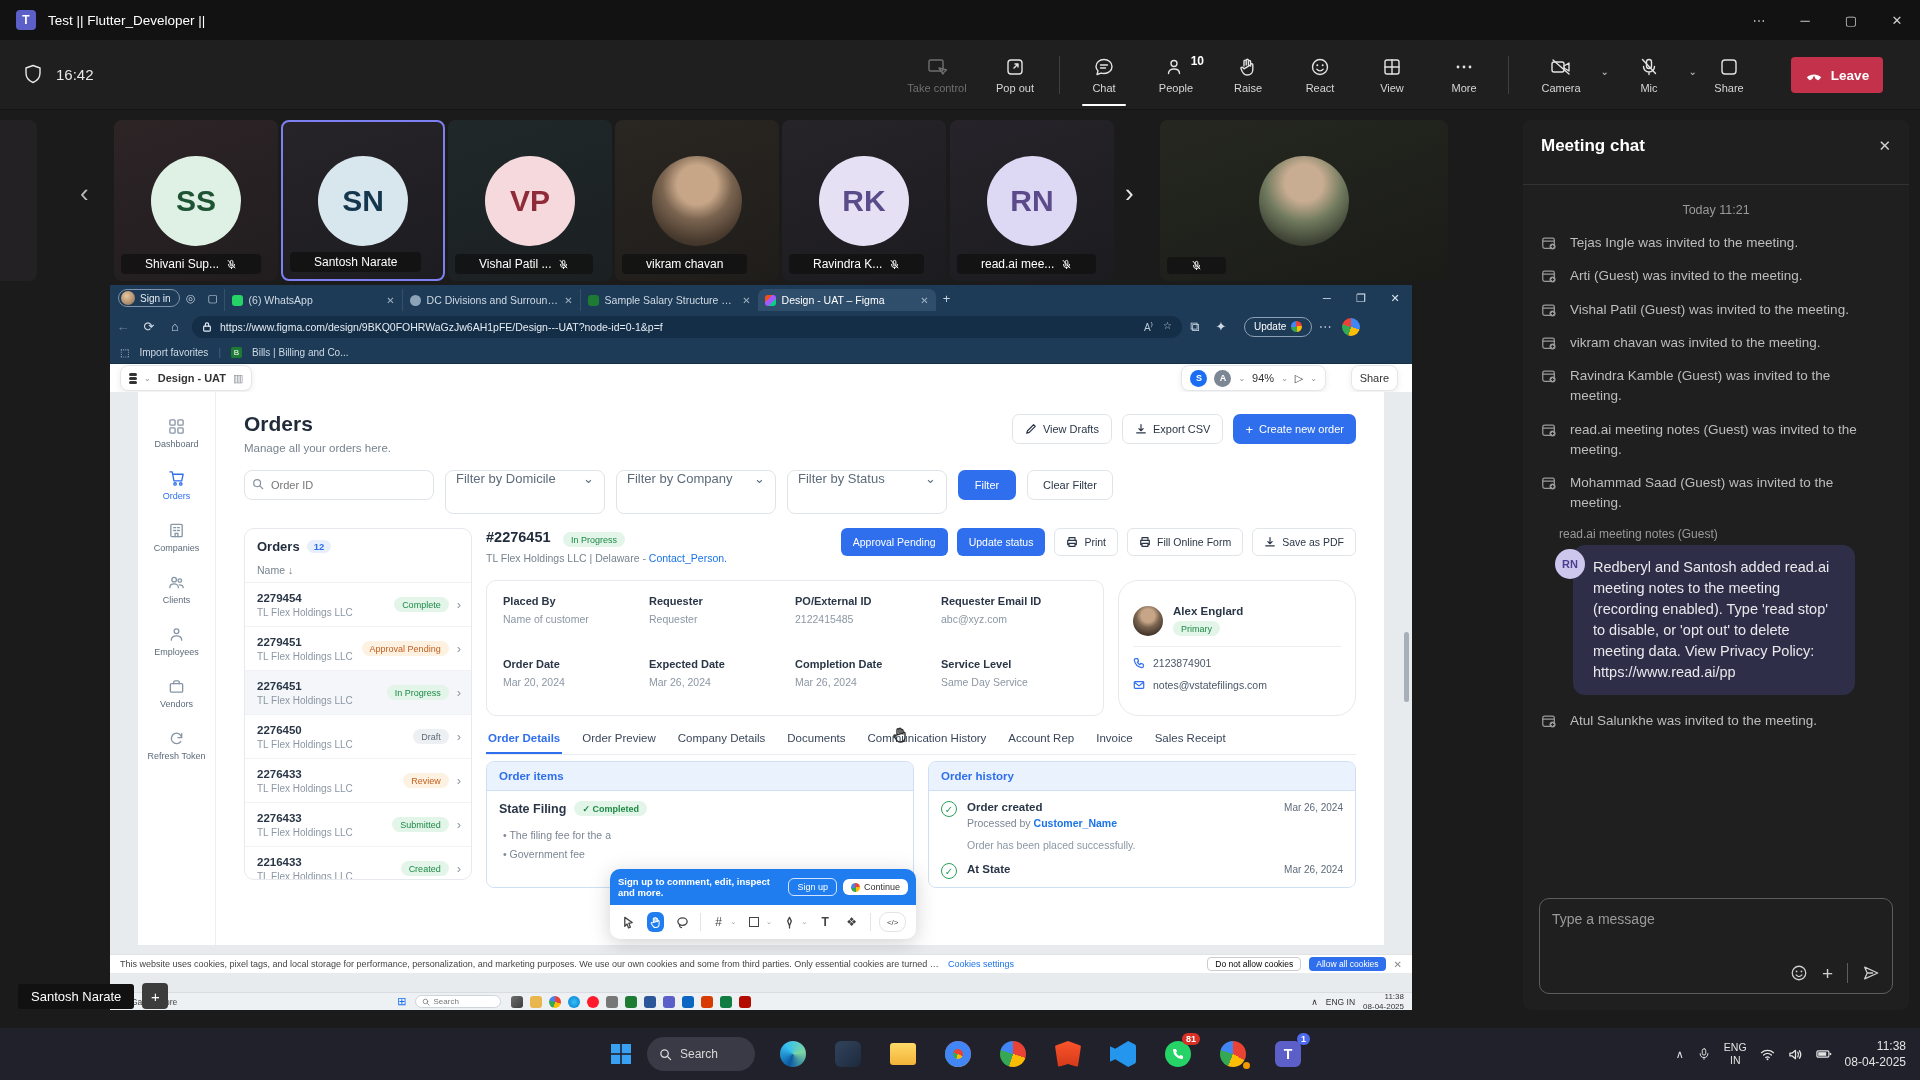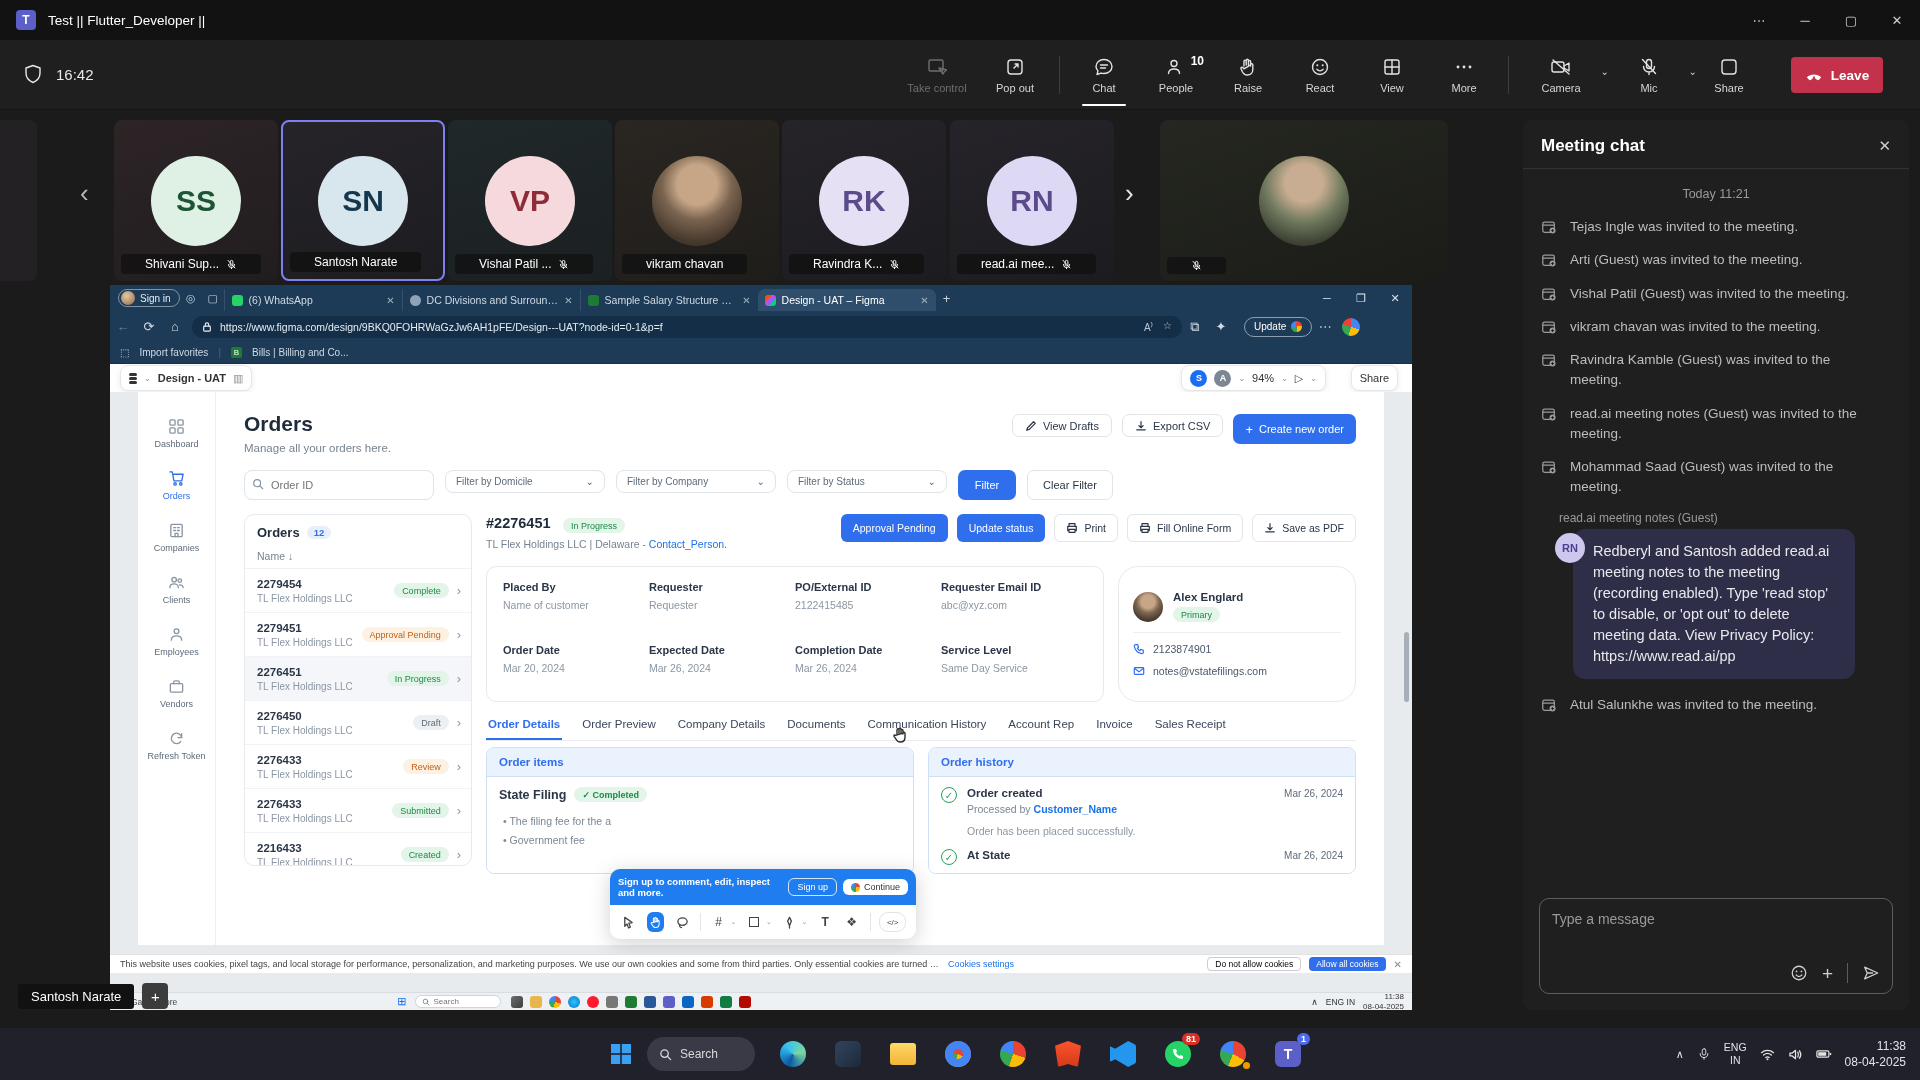--- a/index.html
+++ b/index.html
@@ -69,27 +69,27 @@
   .app{position:absolute;left:28px;top:0;right:28px;height:553px;background:#fff;display:flex;overflow:hidden;}
   .sidebar{width:78px;border-right:1px solid #eceff2;padding-top:26px;display:flex;flex-direction:column;align-items:center;gap:21px;flex:none;}
   .sbitem{display:flex;flex-direction:column;align-items:center;gap:4px;color:#5d6b7a;font-size:9px;cursor:pointer;}
   .sbitem .sic{width:17px;height:17px;color:#8795a4;}
   .sbitem.sel{color:#2f6fed;}
   .sbitem.sel .sic{color:#2f6fed;}
   .main{flex:1;padding:20px 28px 0 28px;position:relative;overflow:hidden;}
   .pg-title{font-size:21px;font-weight:bold;color:#1f2b3a;}
   .pg-sub{font-size:11.5px;color:#77838f;margin-top:6px;}
   .hd-actions{position:absolute;right:28px;top:22px;display:flex;gap:10px;}
-  .obtn{height:23px;border:1px solid #dfe4e9;background:#fff;border-radius:7px;font-size:11px;color:#2a3647;display:flex;align-items:center;gap:6px;padding:0 12px;cursor:pointer;}
+  .obtn{height:30px;border:1px solid #dfe4e9;background:#fff;border-radius:7px;font-size:11px;color:#2a3647;display:flex;align-items:center;gap:6px;padding:0 12px;cursor:pointer;}
   .pbtn{height:30px;border:none;background:var(--accent-blue);border-radius:7px;font-size:11px;color:#fff;display:flex;align-items:center;gap:6px;padding:0 12px;cursor:pointer;}
   .filters{display:flex;gap:11px;margin-top:16px;}
   .finput{width:190px;height:30px;border:1px solid #dfe4e9;border-radius:8px;font-size:11px;color:#2a3647;padding:0 8px 0 26px;background:#fff;}
   .fwrap{position:relative;}
   .fwrap .mag{position:absolute;left:8px;top:8px;color:#8795a4;}
-  .fsel{width:160px;height:23px;border:1px solid #dfe4e9;border-radius:8px;font-size:10px;color:#5d6b7a;display:flex;align-items:center;justify-content:space-between;padding:0 10px;background:#fff;cursor:pointer;}
+  .fsel{width:160px;height:44px;border:1px solid #dfe4e9;border-radius:8px;font-size:13px;color:#5d6b7a;display:flex;align-items:flex-start;justify-content:space-between;padding:0 10px;background:#fff;cursor:pointer;}
   .fgo{width:58px;height:30px;border:none;border-radius:7px;background:var(--accent-blue);color:#fff;font-size:11px;cursor:pointer;}
   .fclear{width:86px;height:30px;border:1px solid #dfe4e9;border-radius:7px;background:#fff;color:#2a3647;font-size:11px;cursor:pointer;}
   .body-row{display:flex;gap:14px;margin-top:14px;height:352px;}
   .olist{width:228px;border:1px solid #e6eaee;border-radius:10px;flex:none;overflow:hidden;}
   .olhead{padding:10px 12px 4px;font-size:13px;font-weight:bold;color:#1f2b3a;display:flex;align-items:center;gap:7px;}
   .ocount{background:#e7effc;color:var(--accent-blue);font-size:9.5px;border-radius:9px;padding:1px 7px;font-weight:bold;}
   .namecol{padding:6px 12px;font-size:10.5px;color:#77838f;border-bottom:1px solid #eef1f4;}
   .orow{display:flex;align-items:center;padding:6px 10px 6px 12px;border-bottom:1px solid #f0f2f5;cursor:pointer;height:44px;}
   .orow.sel{background:#f4f6f9;}
   .oid{font-size:11.5px;font-weight:bold;color:#2a3647;}
@@ -149,21 +149,21 @@
   .sticon{width:12px;height:12px;border-radius:3px;margin-right:7px;flex:none;}
   .ssearch{width:86px;height:13px;background:#fff;border:1px solid #cfd4d9;border-radius:7px;font-size:8px;color:#777;display:flex;align-items:center;padding:0 6px;gap:4px;}
   .stray{margin-left:auto;display:flex;align-items:center;gap:8px;padding-right:8px;color:#333;}
   .stime{text-align:right;font-size:8px;line-height:1.25;}
   
   .presenter{position:absolute;left:18px;top:983px;display:flex;align-items:center;gap:8px;z-index:20;}
   .prname{background:#111;color:#fff;font-size:13px;padding:5px 13px;border-radius:3px;}
   .prplus{width:26px;height:26px;background:#3c3c3c;border-radius:4px;color:#fff;font-size:15px;display:flex;align-items:center;justify-content:center;cursor:pointer;}
   
   .chatpanel{position:absolute;left:1523px;top:120px;width:386px;height:890px;background:var(--panel-bg);border-radius:8px;color:#c9c9c9;overflow:hidden;}
-  .chead{display:flex;align-items:center;padding:16px 18px 12px;border-bottom:1px solid #333;}
+  .chead{display:flex;align-items:center;padding:16px 18px 28px;border-bottom:1px solid #333;}
   .ctitle{font-size:17px;font-weight:bold;color:#fff;}
   .cclose{margin-left:auto;color:#cfcfcf;font-size:15px;cursor:pointer;}
   .cbody{padding:12px 18px 0;}
   .cdate{text-align:center;color:#9a9a9a;font-size:12.5px;margin:6px 0 16px;}
   .sysmsg{display:flex;gap:13px;margin-bottom:13px;align-items:flex-start;}
   .sysmsg svg{flex:none;margin-top:2px;color:#9a9a9a;}
   .sysmsg .mt{font-size:13.5px;color:#bdbdbd;line-height:1.5;max-width:306px;}
   .sender{font-size:12px;color:#9a9a9a;margin:10px 0 4px 18px;}
   .bubwrap{position:relative;margin-left:14px;}
   .rnava{position:absolute;left:0;top:4px;width:30px;height:30px;border-radius:50%;background:#cdc7ee;color:#4b3f8f;font-size:11px;font-weight:bold;display:flex;align-items:center;justify-content:center;z-index:2;}

